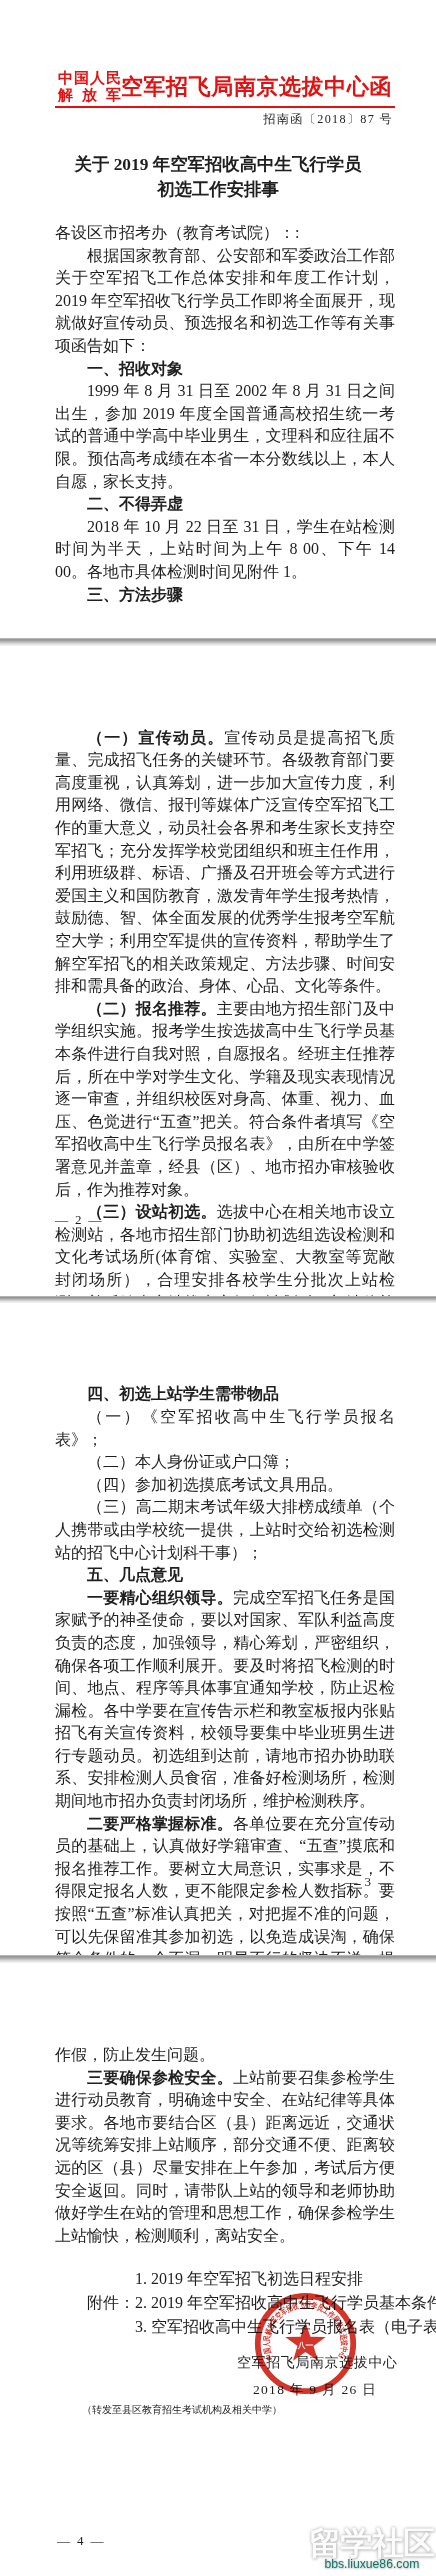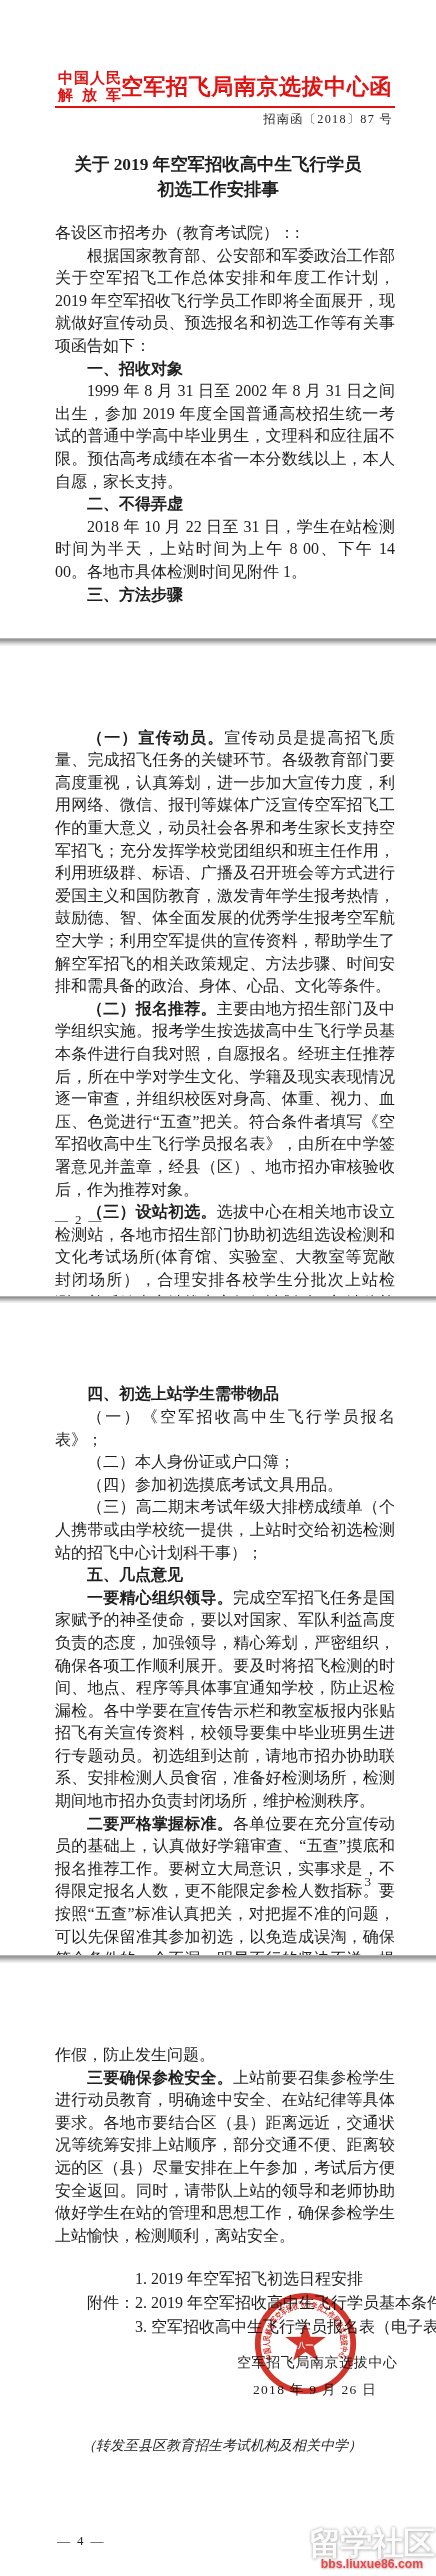--- a/index.html
+++ b/index.html
@@ -46,29 +46,29 @@
   .pnum { position:absolute; font-size:13px; letter-spacing:1.9px; }
   .pnum-2 { left:55px; top:566px; }
   .pnum-3 { right:43px; top:571px; }
   .pnum-4 { left:57px; top:570px; }
   
   .attach { display:flex; margin-top:19.3px; margin-left:32px; line-height:24px;align-items:center; }
   .attach-label { flex:0 0 auto; }
   .attach-items div { white-space:nowrap; }
   .signer { position:absolute; left:237px; top:391px; font-size:14px; letter-spacing:0.6px; white-space:nowrap; }
   .sdate  { position:absolute; left:253px; top:418px; font-size:13.5px; letter-spacing:1.3px; white-space:nowrap; }
-  .fwd    { position:absolute; left:82px; top:474px; font-size:14px; white-space:nowrap;font-style:italic; }
+  .fwd    { position:absolute; left:82px; top:440px; font-size:10px; white-space:nowrap; }
   .seal   { position:absolute; left:252px; top:327px; width:107px; height:107px;
             mix-blend-mode:multiply; opacity:0.92; }
   
   .watermark { position:absolute; right:1.3px; bottom:6.4px; text-align:center;
                font-family:"Liberation Sans","DejaVu Sans",sans-serif; }
   .wm-big { font-size:32px; font-weight:700; letter-spacing:-0.6px; color:#fcfcfc;
             text-shadow:0 0 3.2px #b2b2b2, 0.6px 1.3px 3.2px #c6c6c6; line-height:27px;text-align:right; }
-  .wm-url { font-size:12.2px; font-weight:bold; color:#ef4444;
+  .wm-url { font-size:12.2px; font-weight:normal; color:#0f766e;
             text-shadow:0 0 2.6px #bdbdbd, 0.6px 0.6px 1.9px #cccccc; line-height:14px; }
 </style>
 </head>
 <body>
 
 <div class="doc">
 
   <div class="page p1">
     <div class="masthead">
       <div class="mast-small">

